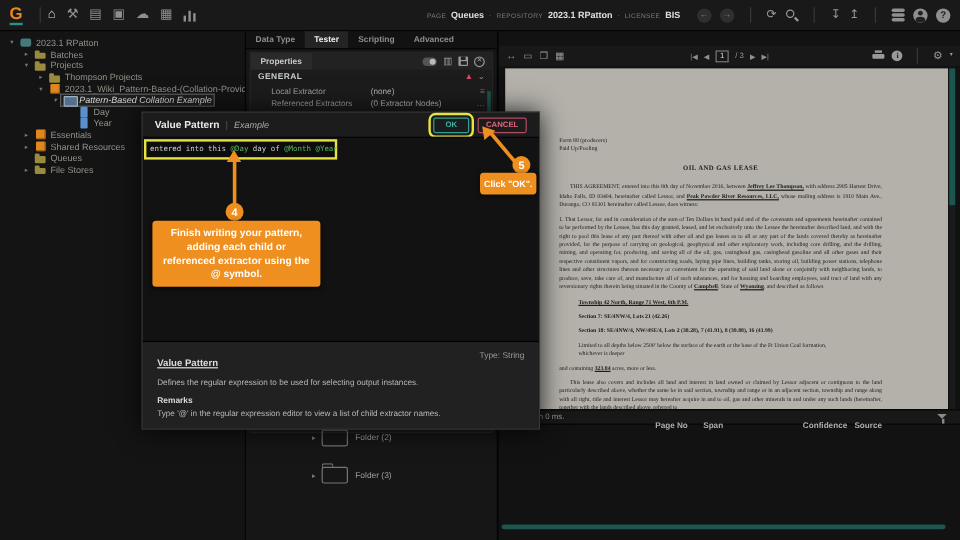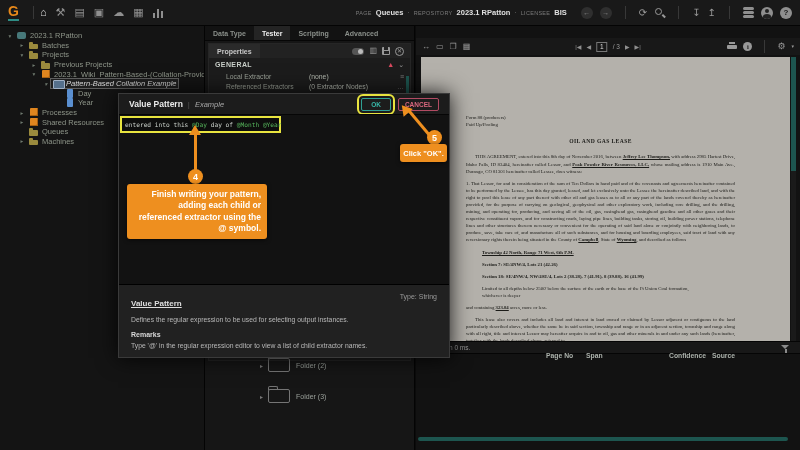--- a/index.html
+++ b/index.html
@@ -226,21 +226,21 @@
       <span class="arr">▾</span>
       <span class="lblwrap">
           <span class="ticon" data-icon="folder"></span>
           <span>Projects</span>
         </span>
     </div>
     <div class="trow lv2">
       <span class="arr">▸</span>
       <span class="lblwrap">
           <span class="ticon" data-icon="folder"></span>
-          <span>Previous Projects</span>
+          <span>Thompson Projects</span>
         </span>
     </div>
     <div class="trow lv2">
       <span class="arr">▾</span>
       <span class="lblwrap">
           <span class="ticon" data-icon="project"></span>
           <span>2023.1_Wiki_Pattern-Based-(Collation-Provider)_Project</span>
         </span>
     </div>
     <div class="trow lv3 sel">
@@ -261,42 +261,42 @@
       <span class="arr"></span>
       <span class="lblwrap">
           <span class="ticon" data-icon="extractor"></span>
           <span>Year</span>
         </span>
     </div>
     <div class="trow lv1">
       <span class="arr">▸</span>
       <span class="lblwrap">
           <span class="ticon" data-icon="project"></span>
-          <span>Processes</span>
+          <span>Essentials</span>
         </span>
     </div>
     <div class="trow lv1">
       <span class="arr">▸</span>
       <span class="lblwrap">
           <span class="ticon" data-icon="project"></span>
           <span>Shared Resources</span>
         </span>
     </div>
     <div class="trow lv1">
       <span class="arr"></span>
       <span class="lblwrap">
           <span class="ticon" data-icon="folder"></span>
           <span>Queues</span>
         </span>
     </div>
     <div class="trow lv1">
       <span class="arr">▸</span>
       <span class="lblwrap">
           <span class="ticon" data-icon="folder"></span>
-          <span>Machines</span>
+          <span>File Stores</span>
         </span>
     </div>
   </div>
 
   <div class="midpanel">
     <div class="tabs">
       <span class="tab">Data Type</span>
       <span class="tab active">Tester</span>
       <span class="tab">Scripting</span>
       <span class="tab">Advanced</span>
@@ -416,20 +416,20 @@
       <span class="help-type">Type: String</span>
       <div class="help-desc">Defines the regular expression to be used for selecting output instances.</div>
       <div class="help-remarks">Remarks</div>
       <div class="help-remtext">Type '@' in the regular expression editor to view a list of child extractor names.</div>
     </div>
   </div>
 
   <div class="co co-head" style="left:189px;top:125px;"></div>
   <div class="co co-line" style="left:194px;top:134px;height:38px;"></div>
   <div class="co co-circle" style="left:188px;top:169px;">4</div>
-  <div class="co co-box co4-box" style="left:127px;top:184px;width:140px;height:55px;text-align:right;">Finish writing your pattern, adding each child or referenced extractor using the @ symbol.</div>
+  <div class="co co-box co4-box" style="left:127px;top:184px;width:140px;height:55px;">Finish writing your pattern, adding each child or referenced extractor using the @ symbol.</div>
 
   <div class="co co-head" style="left:399px;top:104px;transform:rotate(-40deg);"></div>
   <div class="co co-line" style="left:408px;top:112px;height:34px;transform:rotate(-40deg);transform-origin:top left;"></div>
   <div class="co co-circle" style="left:427px;top:130px;">5</div>
   <div class="co co-box co5-box" style="left:400px;top:144px;width:47px;height:18px;">Click "OK".</div>
 
 </div>
 
 </body></html>

